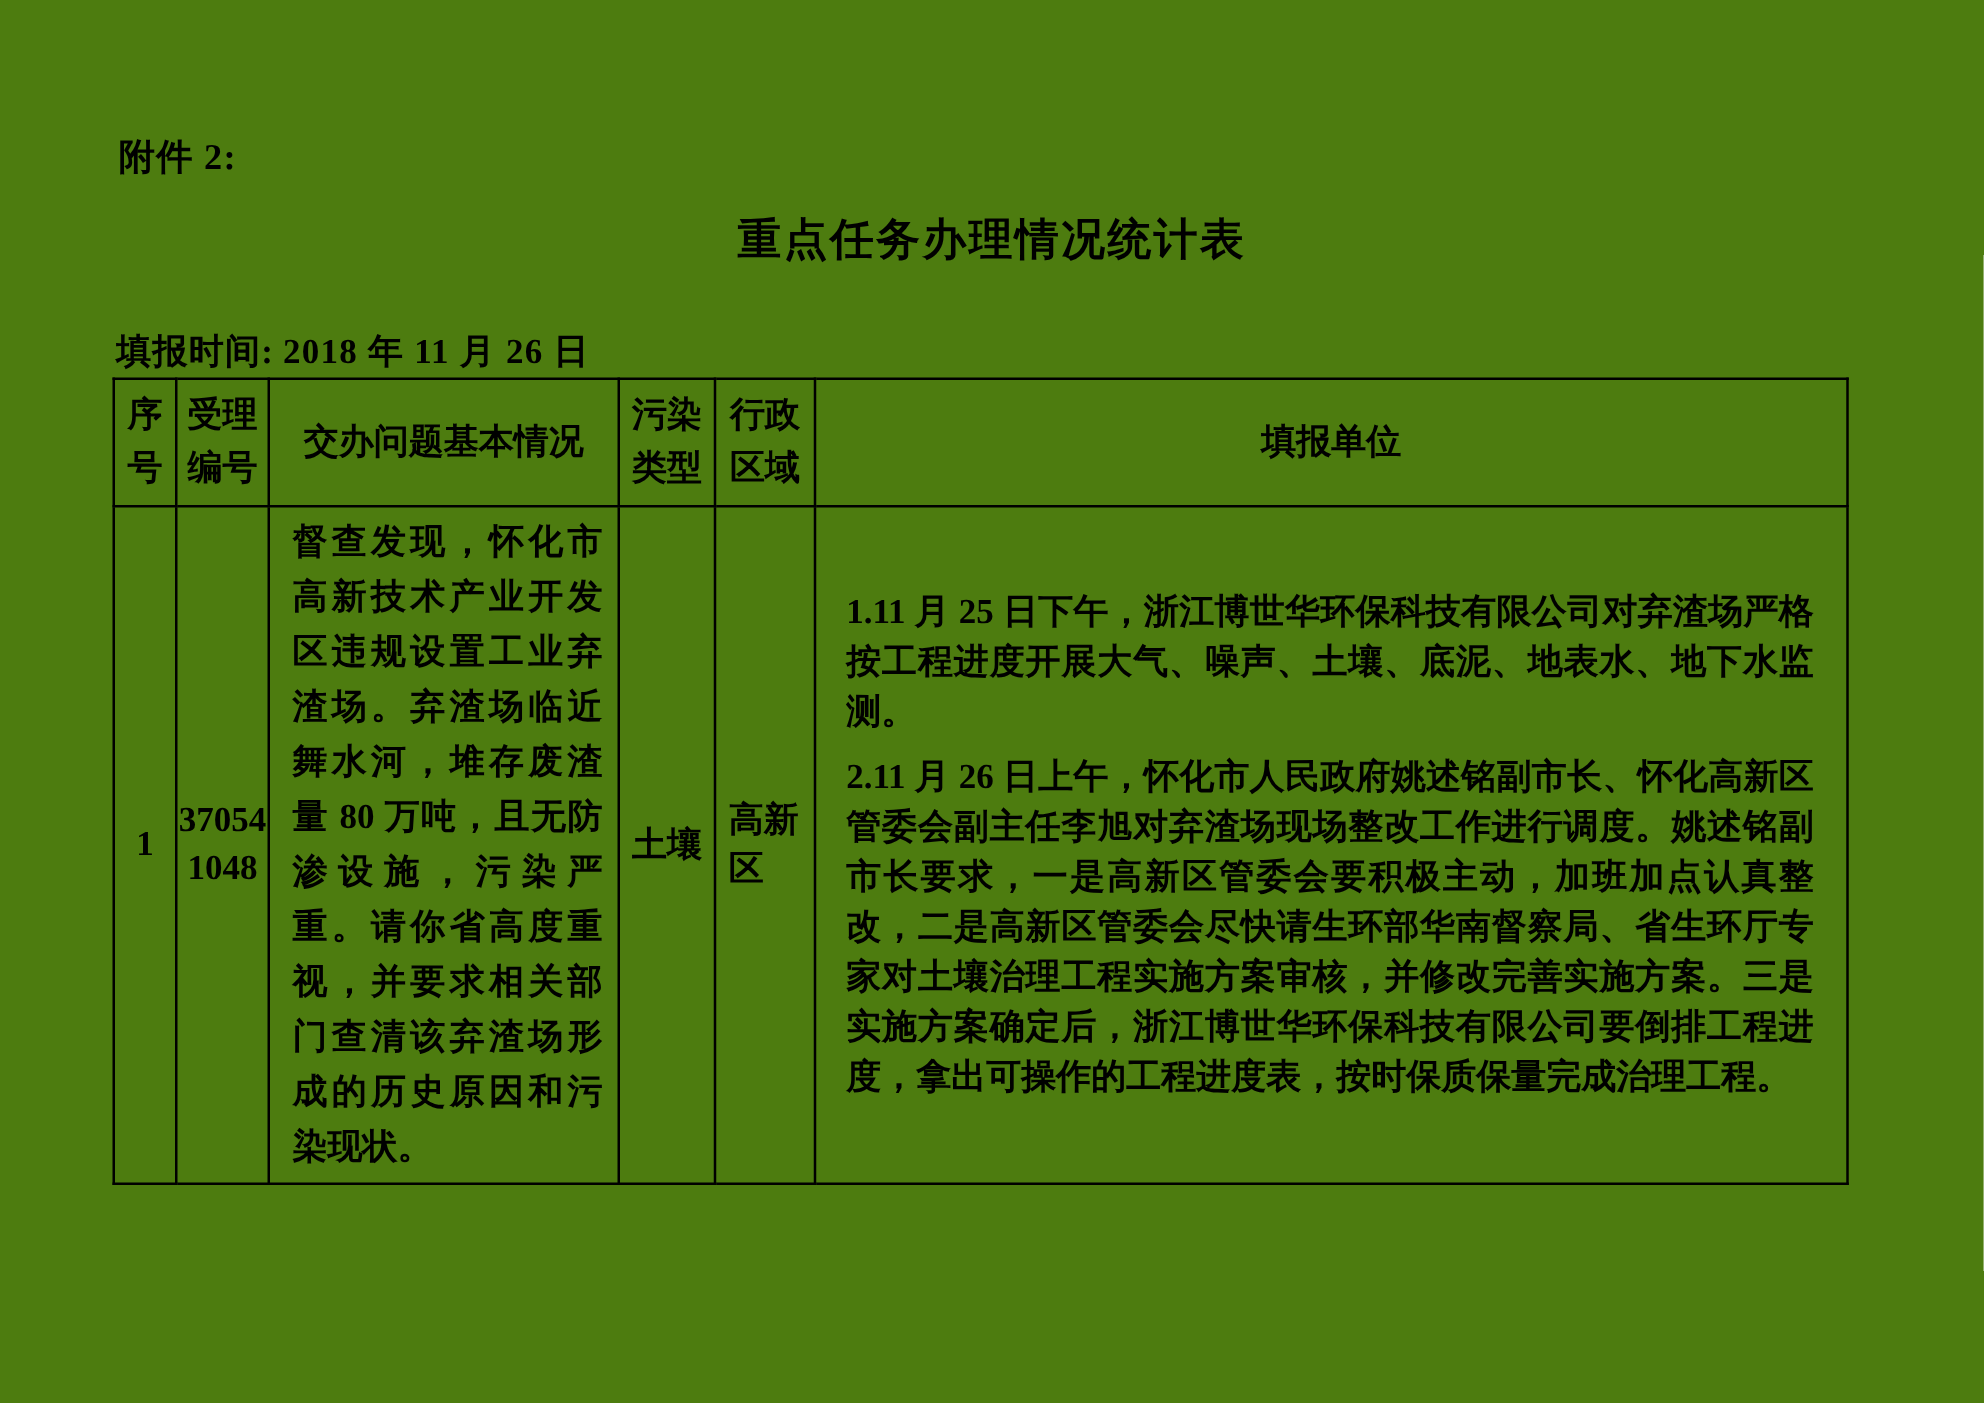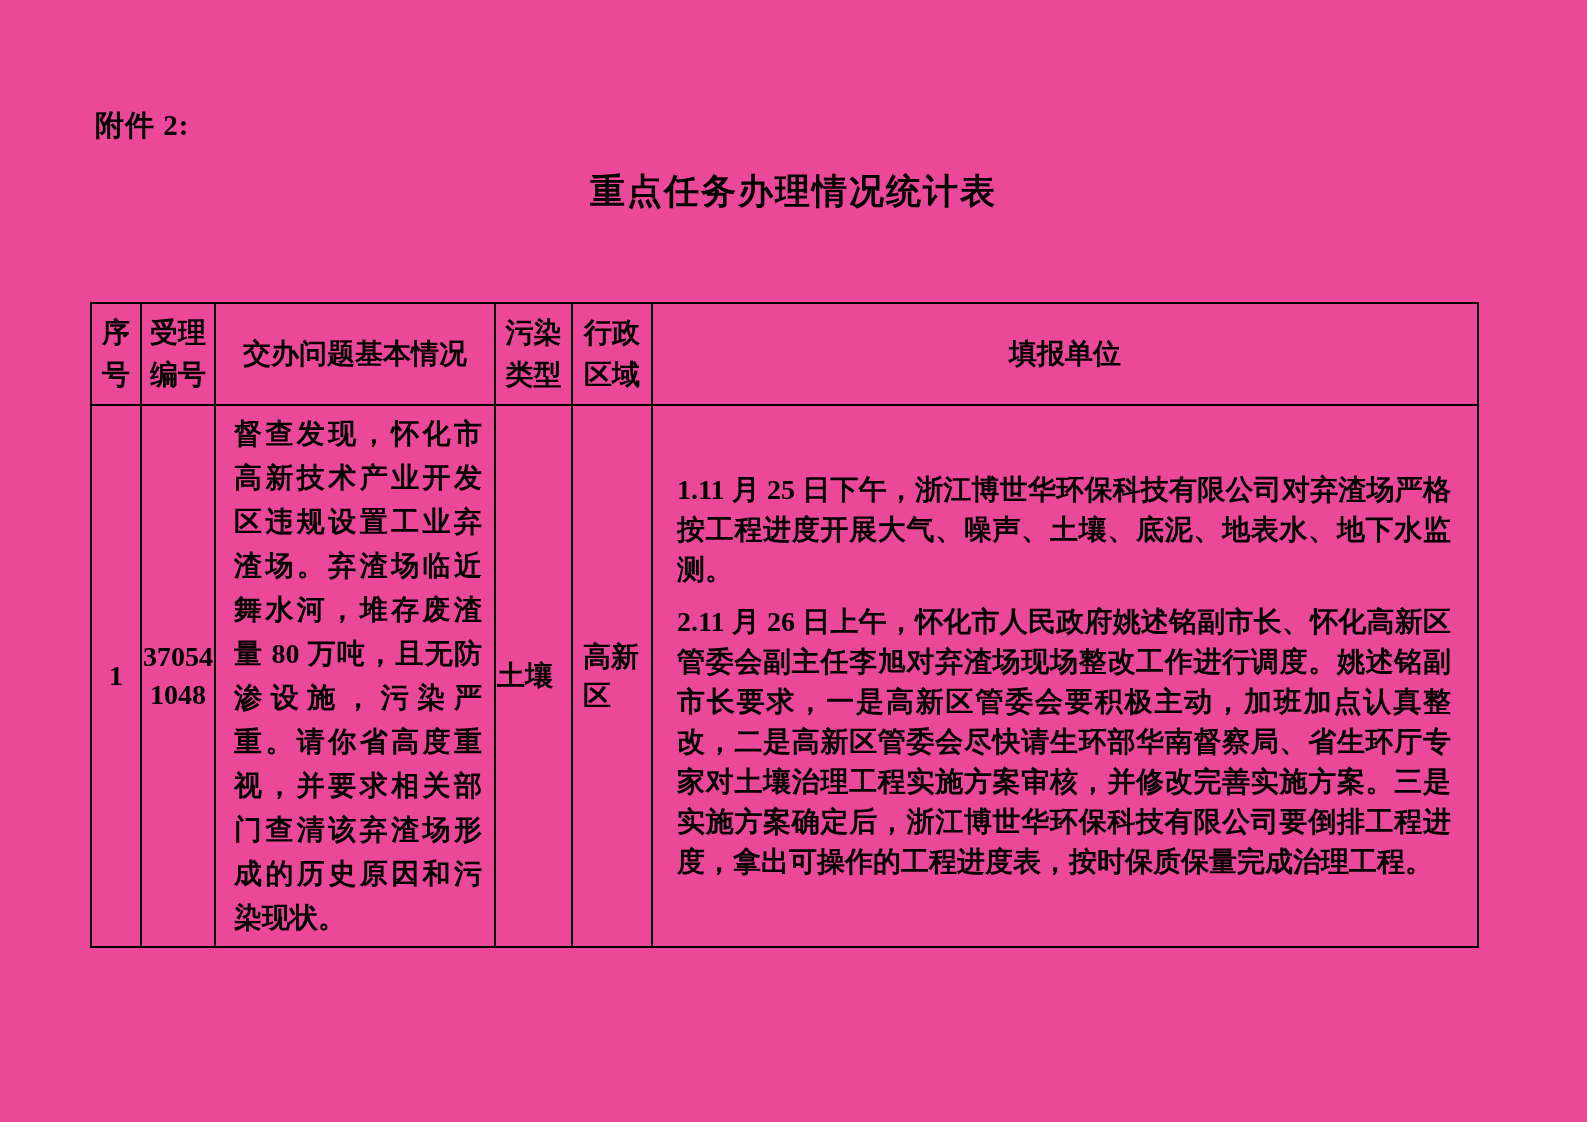--- a/index.html
+++ b/index.html
@@ -1,19 +1,19 @@
 <!DOCTYPE html>
 <html><head>
 <meta charset="utf-8">
 <style>
   html, body { margin:0; padding:0; background:#ffffff; }
   .page {
     position:relative;
     width:1587px; height:1122px;
-    background:#ec4899;
+    background:#4d7c0f;
     color:#000;
     font-family:"Liberation Serif","DejaVu Serif",serif;
     font-weight:bold;
     overflow:hidden;
   }
   .attachment {
     position:absolute; left:95px; top:106px;
     font-size:29px; letter-spacing:1px;
   }
   .doc-title {
@@ -44,41 +44,45 @@
   }
   .datarow td { height:445px; }
   .c-center { text-align:center; }
   .cell-caseno { text-align:center; line-height:1.35; font-size:28px; }
   .cell-problem {
     text-align:justify;
     padding:6px 12px 6px 18px;
     font-size:27px;
     line-height:44px;
   }
-  .cell-pollution { font-size:28px; }
+  .cell-pollution { text-align:center; font-size:28px; }
   .cell-region { text-align:left; font-size:28px; line-height:1.4; padding:0 10px; }
   .cell-progress {
     text-align:justify;
     padding:6px 14px 6px 12px;
     font-size:28px;
     line-height:40px;
   }
   .cell-progress p { margin:12px; }
   .two-line div { display:block; }
 </style>
 </head>
 <body>
 
 <div class="page">
 
   <div class="attachment">附件 2:</div>
 
   <div class="doc-title">重点任务办理情况统计表</div>
 
   <div class="meta-row">
+    <div class="meta-item">
+      <span>填报时间:</span>
+      <span>2018 年 11 月 26 日</span>
+    </div>
   </div>
 
   <table class="doc-table">
     <colgroup>
       <col style="width:50px">
       <col style="width:74px">
       <col style="width:280px">
       <col style="width:77px">
       <col style="width:80px">
       <col style="width:826px">

